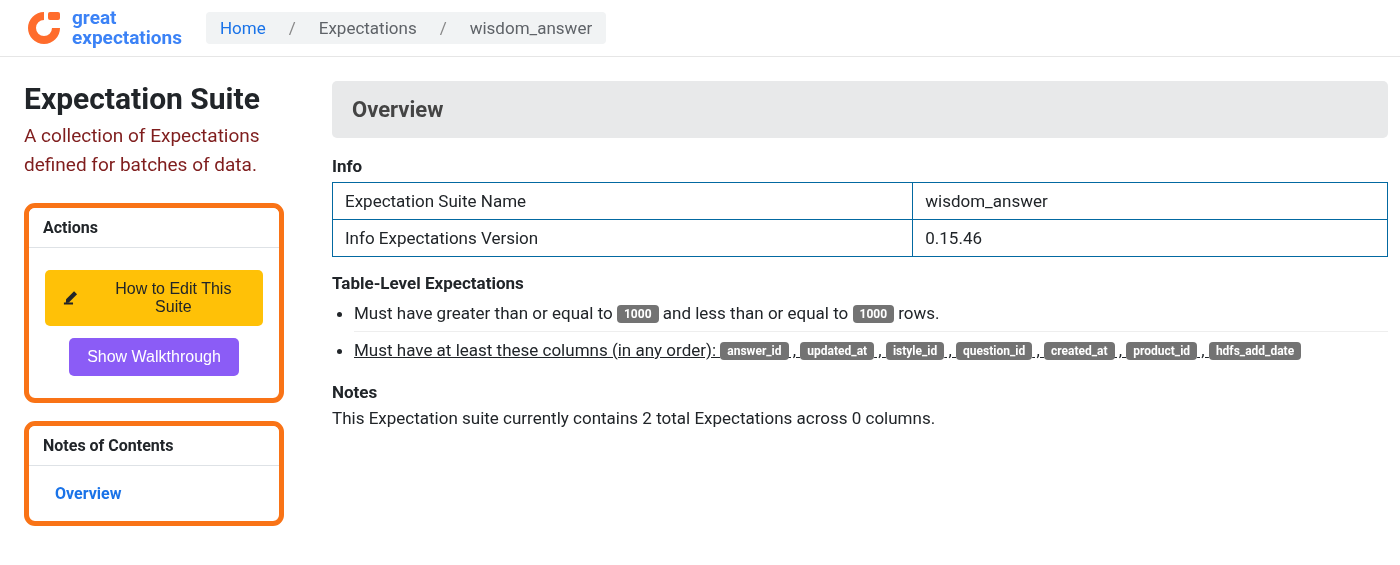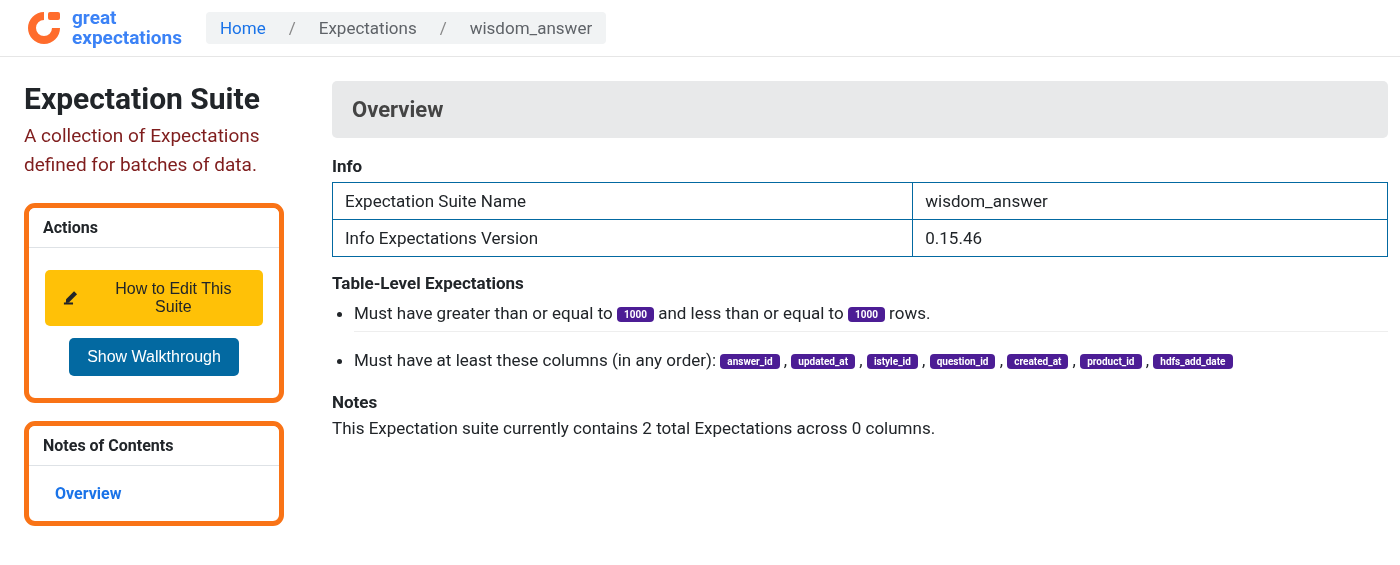--- a/index.html
+++ b/index.html
@@ -65,21 +65,21 @@
     align-items: center;
     gap: 24px;
     border: none;
     border-radius: 5px;
     padding: 10px 18px;
     font-size: 16px;
     cursor: pointer;
     margin: 6px 0;
   }
   .btn-warning { background: #ffc107; color: #212529; }
-  .btn-info { background: #0369a1; color: #fff; }
+  .btn-info { background: #8b5cf6; color: #fff; }
   .toc-list { padding: 8px 0; }
   .toc-item {
     padding: 10px 26px;
     color: #1a73e8;
     font-weight: 700;
     border-radius: 4px;
     cursor: pointer;
   }
   .main { flex: 1; min-width: 0; padding-right: 12px; }
   .section-header {
@@ -97,26 +97,26 @@
     border-collapse: collapse;
     margin-bottom: 16px;
   }
   table.info td {
     border: 1px solid #0369a1;
     padding: 8px 12px;
     font-size: 17px;
   }
   ul.exp-list { margin: 2px 0 18px 0; padding-left: 22px; }
   ul.exp-list li { font-size: 17px; padding: 4px 0;}
-  ul.exp-list li + li { border-top: 1px solid #eee; margin-top:4px; padding-top:18px;}
+  ul.exp-list li + li { border-top: 1px solid #eee; margin-top:4px; padding-top:8px;text-decoration:underline;}
   .badge {
     display: inline-block;
-    background: #4c1d95;
+    background: #737373;
     color: #fff;
-    font-size: 10px;
+    font-size: 12px;
     font-weight: 700;
     padding: 2px 7px;
     border-radius: 4px;
     vertical-align: 1px;
   }
   .notes { font-size: 17px; }
   .edit-icon { width: 16px; height: 16px; }
 </style>
 </head>
 <body>

